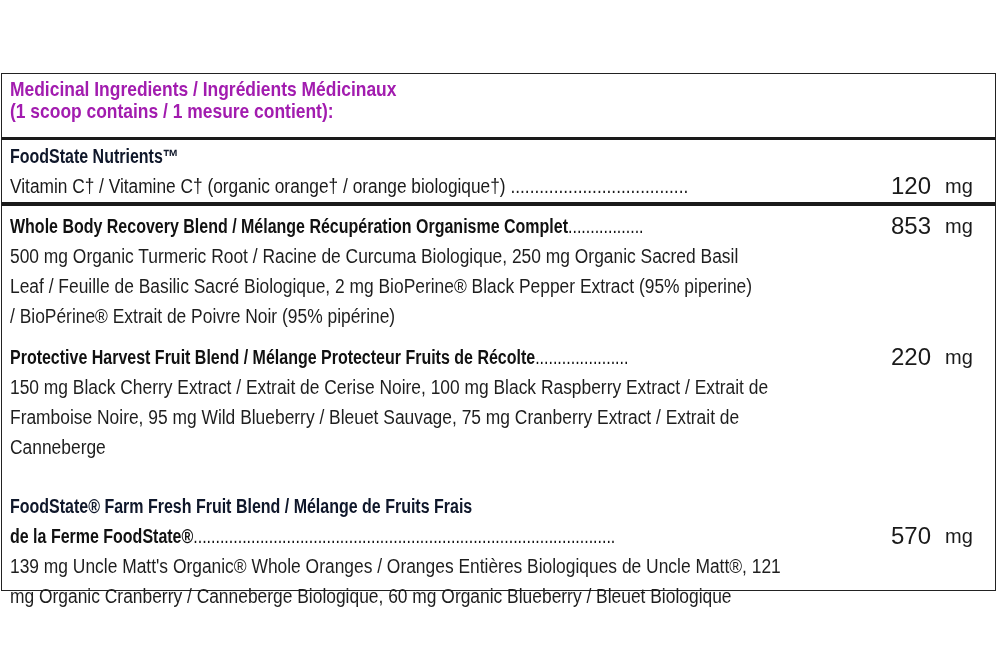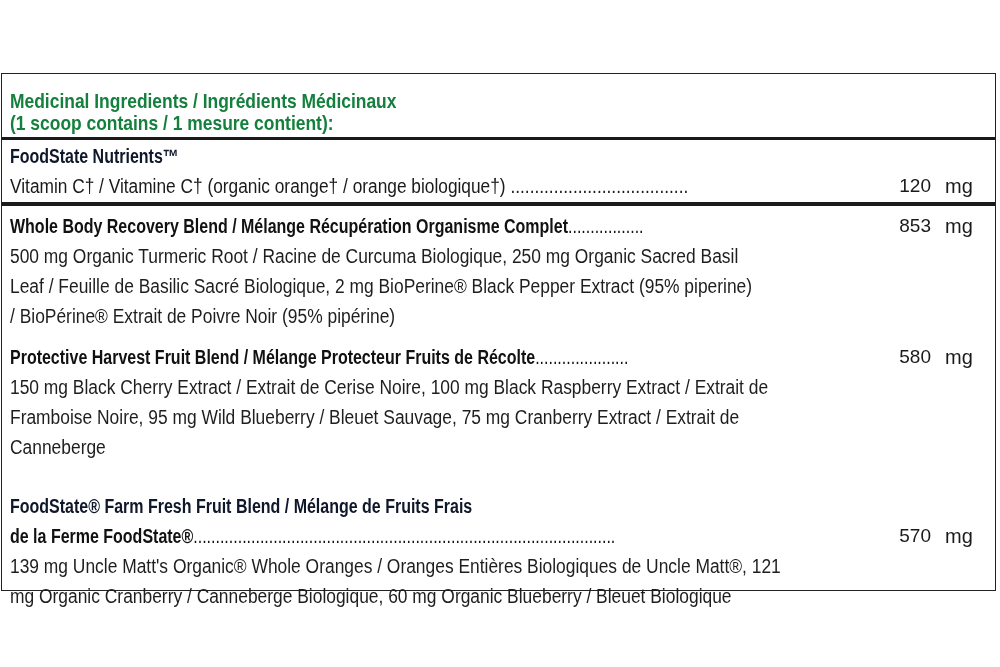--- a/index.html
+++ b/index.html
@@ -20,25 +20,25 @@
       left: 1px;
       top: 73px;
       width: 995px;
       height: 518px;
       border: 1.5px solid #222;
       box-sizing: border-box;
     }
     .header {
       position: absolute;
       left: 8px;
-      top: 16px;
+      top: 4px;
       font-weight: bold;
       font-size: 21px;
       line-height: 22px;
-      color: #15803d;
+      color: #a21caf;
     }
     .header .line {
       display: block;
       transform: scaleX(0.83);
       transform-origin: left center;
       white-space: nowrap;
     }
     .sep-thick {
       position: absolute;
       left: 0;
@@ -82,21 +82,21 @@
     }
     .row .txt.bold {
       font-weight: bold;
       font-size: 19.5px;
       color: #111;
     }
     .row .amt {
       position: absolute;
       right: 56px;
       top: 0;
-      font-size: 19px;
+      font-size: 24px;
       width: 50px;
       text-align: right;
     }
     .row .unit {
       position: absolute;
       right: 2px;
       top: 0;
       font-size: 20px;
       width: 40px;
     }
@@ -150,21 +150,21 @@
       <span class="l">Leaf / Feuille de Basilic Sacré Biologique, 2 mg BioPerine® Black Pepper Extract (95% piperine)</span>
       <span class="l">/ BioPérine® Extrait de Poivre Noir (95% pipérine)</span>
     </div>
   </div>
 
   <div class="section" style="top: 268px;">
     <div class="row">
       <span class="txt bold" style="transform: scaleX(0.82);">
         <span>Protective Harvest Fruit Blend / Mélange Protecteur Fruits de Récolte</span><span style="font-weight: normal;">.....................</span>
       </span>
-      <span class="amt">580</span>
+      <span class="amt">220</span>
       <span class="unit">mg</span>
     </div>
     <div class="body-text">
       <span class="l">150 mg Black Cherry Extract / Extrait de Cerise Noire, 100 mg Black Raspberry Extract / Extrait de</span>
       <span class="l">Framboise Noire, 95 mg Wild Blueberry / Bleuet Sauvage, 75 mg Cranberry Extract / Extrait de</span>
       <span class="l">Canneberge</span>
     </div>
   </div>
 
   <div class="section" style="top: 398px; margin-top: 19px;">

